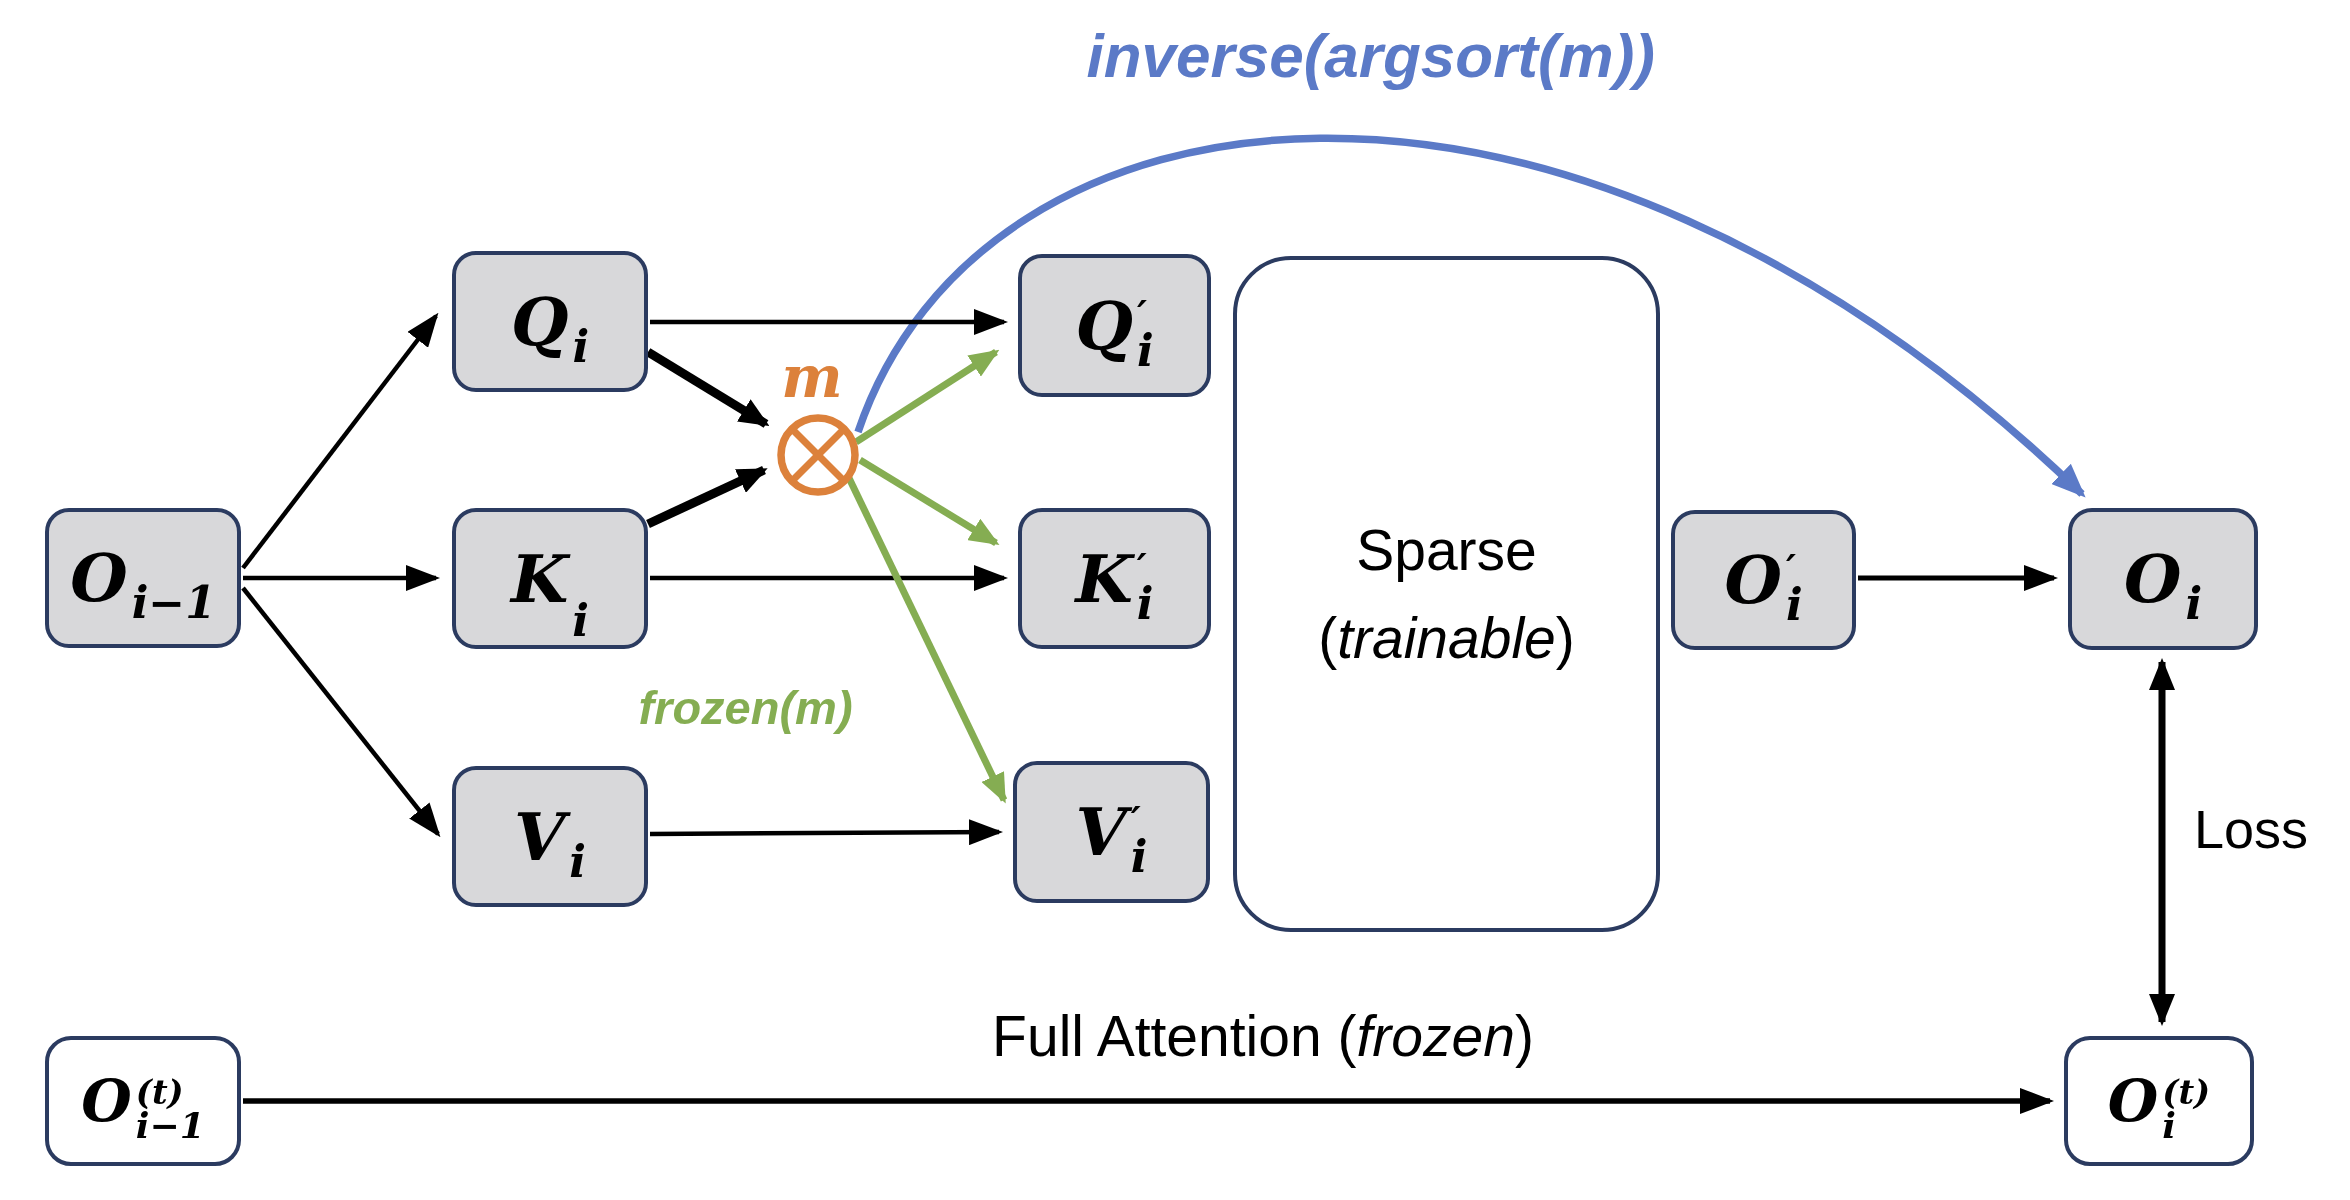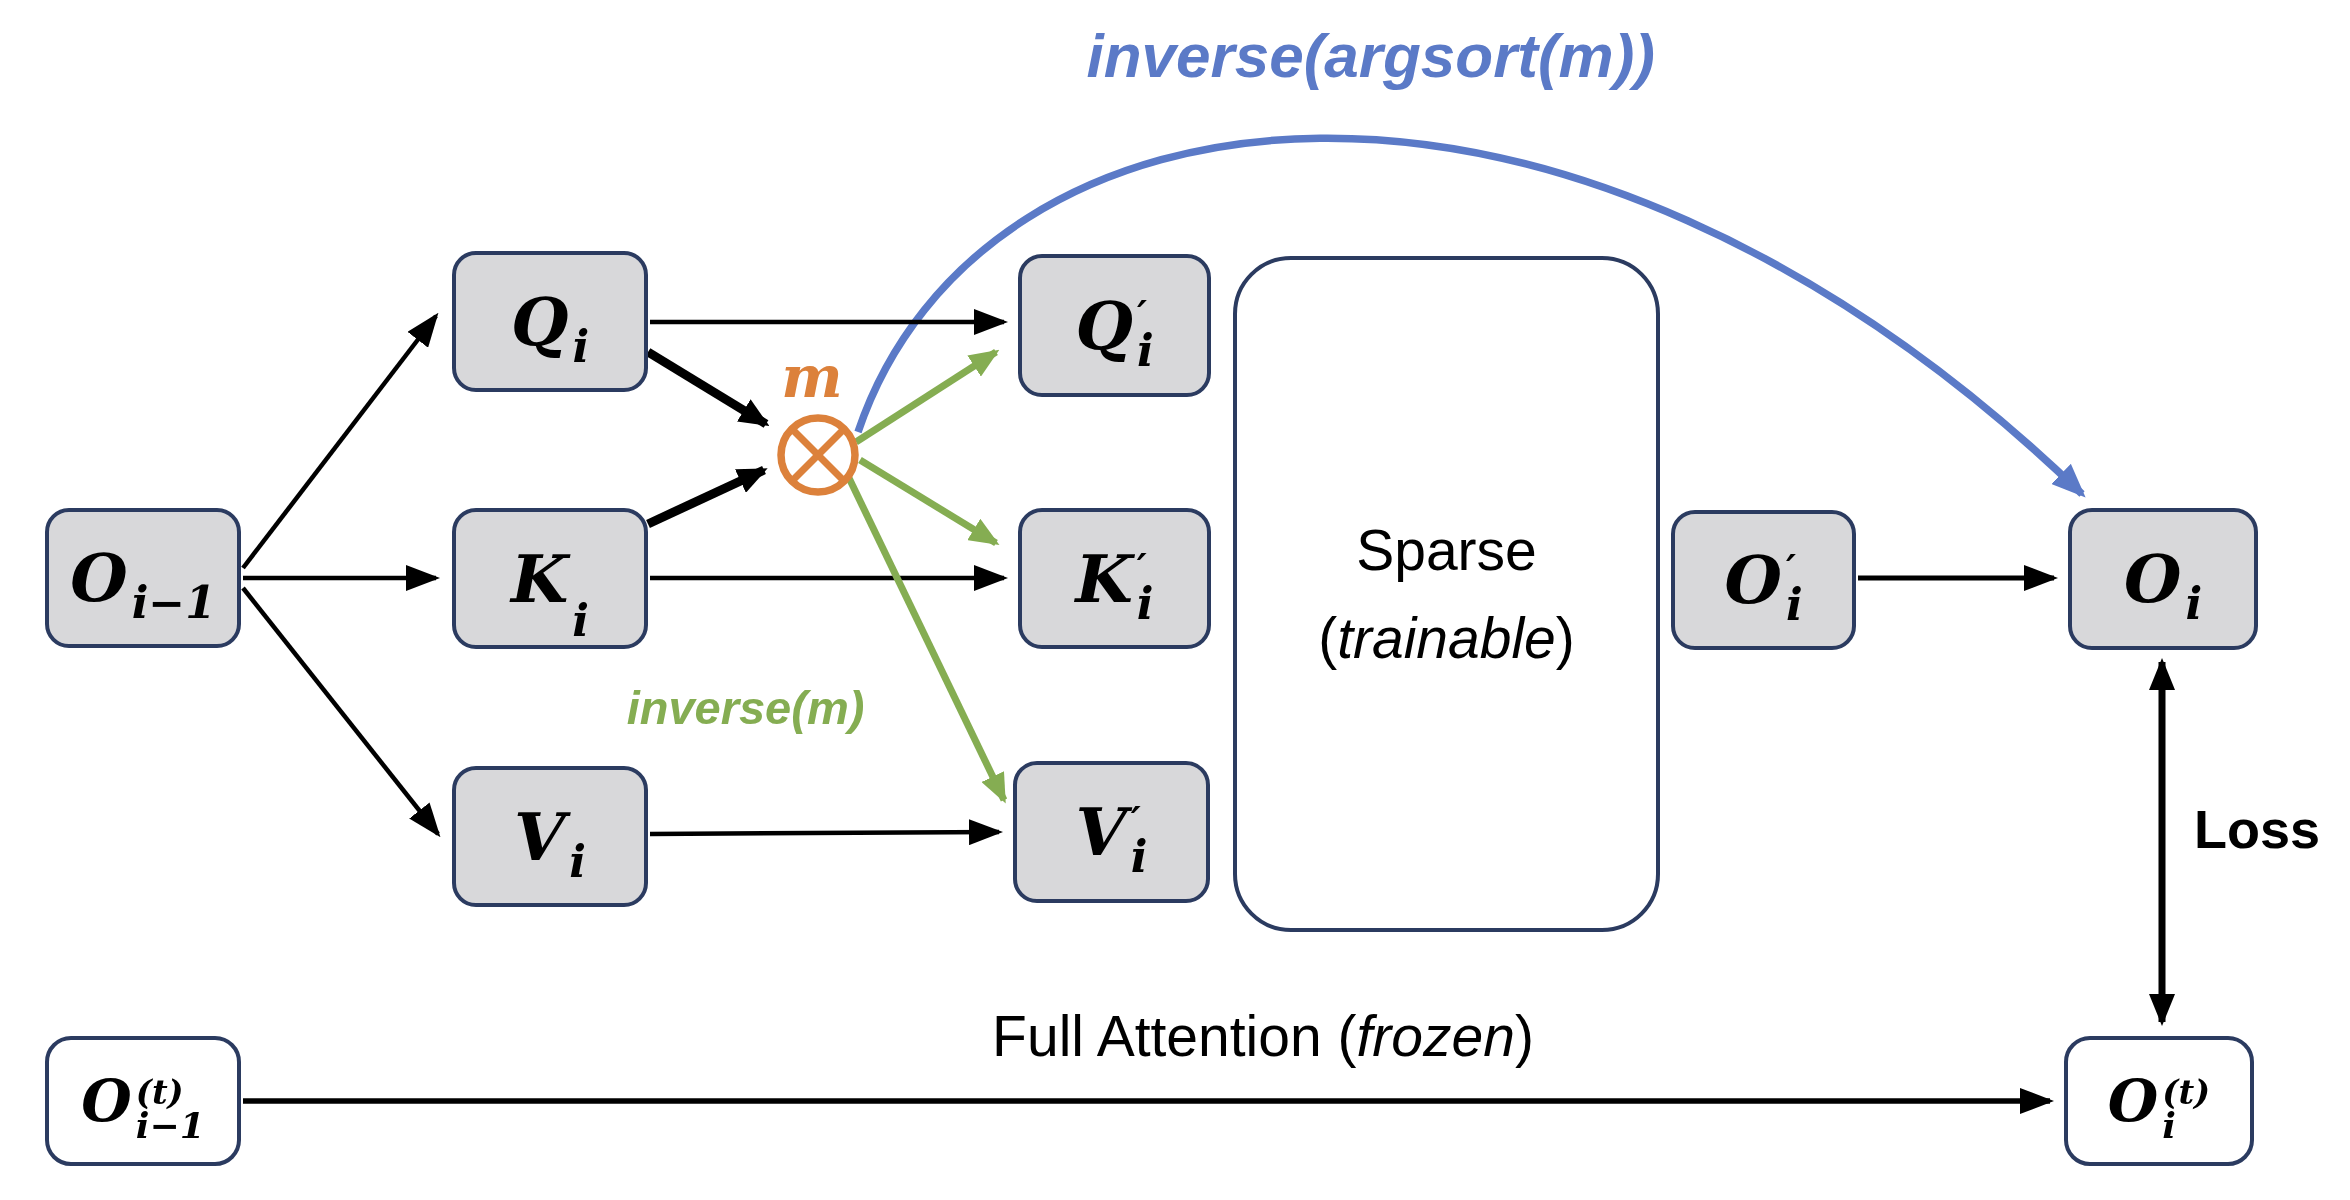--- a/index.html
+++ b/index.html
@@ -67,21 +67,21 @@
     font-weight:bold;font-style:italic;
     font-size:62px;color:#5b7ac7;text-align:right;
   }
   .lbl-full{
     font-family:"Liberation Sans", sans-serif;
     font-size:57px;color:#000;text-align:center;font-weight:400;
   }
   .lbl-full .it{font-style:italic;}
   .lbl-loss{
     font-family:"Liberation Sans", sans-serif;
-    font-size:54px;color:#000;font-weight:700;
+    font-size:54px;color:#000;font-weight:400;
   }
 </style>
 </head>
 <body>
 
 <div id="canvas">
 
   <svg id="arrow-layer" width="2350" height="1200" viewBox="0 0 2350 1200">
     <defs>
       <marker id="ah-black" markerUnits="userSpaceOnUse" markerWidth="34" markerHeight="26" refX="30" refY="13" orient="auto">
@@ -244,21 +244,21 @@
         <span class="mbase">O</span>
         <span class="mstack">
           <span class="msup">(t)</span>
           <span class="msub">i</span>
         </span>
       </span>
   </div>
 
   <div class="flabel lbl-m" style="left:772px;top:346px;width:80px">m</div>
 
-  <div class="flabel lbl-argsort" style="left:618px;top:682px;width:255px">inverse(m)</div>
+  <div class="flabel lbl-argsort" style="left:618px;top:682px;width:255px">frozen(m)</div>
 
   <div class="flabel lbl-inverse" style="left:1080px;top:22px;width:575px">inverse(argsort(m))</div>
 
   <div class="flabel lbl-full" style="left:863px;top:1005px;width:800px">
     <span>Full Attention (</span><span class="it">frozen</span><span>)</span>
   </div>
 
   <div class="flabel lbl-loss" style="left:2194px;top:800px">Loss</div>
 
 </div>

